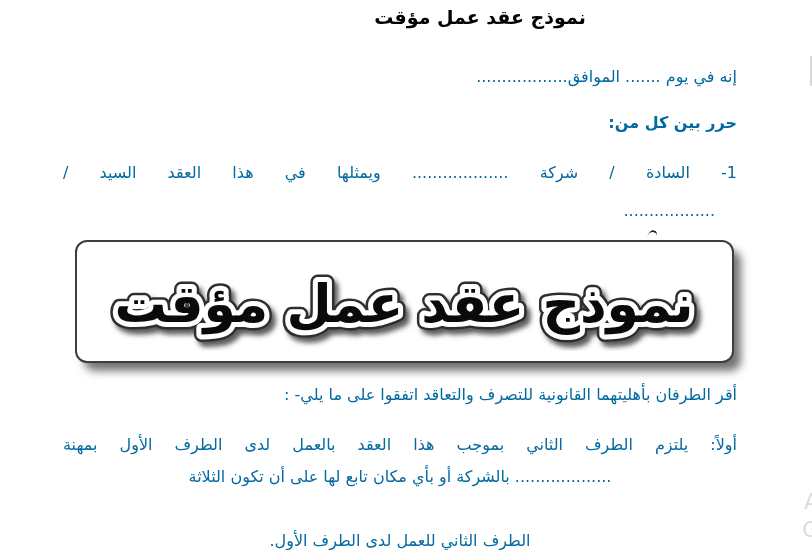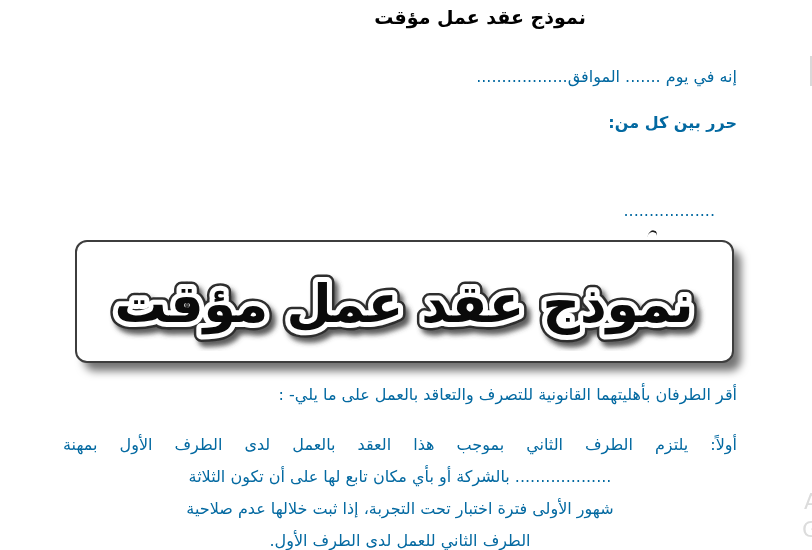--- a/index.html
+++ b/index.html
@@ -81,44 +81,44 @@
 <body>
 
 <div class="page">
 
   <div class="doc-title">نموذج عقد عمل مؤقت</div>
 
   <div class="line" style="top:62px;">إنه في يوم ....... الموافق..................</div>
 
   <div class="line" style="top:108px;font-weight:bold;">حرر بين كل من:</div>
 
+  <div class="line justify-full" style="top:158px;">1- السادة / شركة ................... ويمثلها في هذا العقد السيد /</div>
 
   <div class="line" style="top:196px;right:97px;">..................</div>
 
   <div class="obscured-glyph"></div>
 
   <div class="banner">
     <svg width="655" height="119" viewBox="0 0 655 119">
       <defs>
         <filter id="ds" x="-25%" y="-25%" width="150%" height="150%">
           <feDropShadow dx="4" dy="5" stdDeviation="2.5" flood-color="#3f3f3f" flood-opacity="0.85"></feDropShadow>
         </filter>
       </defs>
       <text x="327" y="80" text-anchor="middle" font-size="52" font-weight="bold" fill="none" stroke="#2f2f2f" stroke-width="15" stroke-linejoin="round" filter="url(#ds)">نموذج عقد عمل مؤقت</text>
       <text x="327" y="80" text-anchor="middle" font-size="52" font-weight="bold" fill="#0a0a0a" stroke="#ffffff" stroke-width="10" stroke-linejoin="round" paint-order="stroke">نموذج عقد عمل مؤقت</text>
     </svg>
   </div>
 
-  <div class="line" style="top:380px;">أقر الطرفان بأهليتهما القانونية للتصرف والتعاقد بالعمل على ما يلي- :</div>
+  <div class="line" style="top:380px;">أقر الطرفان بأهليتهما القانونية للتصرف والتعاقد اتفقوا على ما يلي- :</div>
 
   <div class="line centered" style="top:462px;">................... بالشركة أو بأي مكان تابع لها على أن تكون الثلاثة</div>
 
   <div class="line justify-full" style="top:430px;">أولاً: يلتزم الطرف الثاني بموجب هذا العقد بالعمل لدى الطرف الأول بمهنة</div>
 
-  <div class="line centered" style="top:494px;">شهور الأولى فترة اختبار تحت التجربة، إذا ثبت خلالها عدم صلاحية</div>
 
   <div class="line centered" style="top:526px;">الطرف الثاني للعمل لدى الطرف الأول.</div>
 
   <div class="edge-line"></div>
 
   <div class="faint-letter faint-a">A</div>
   <div class="faint-letter faint-g">G</div>
 
 </div>
 

